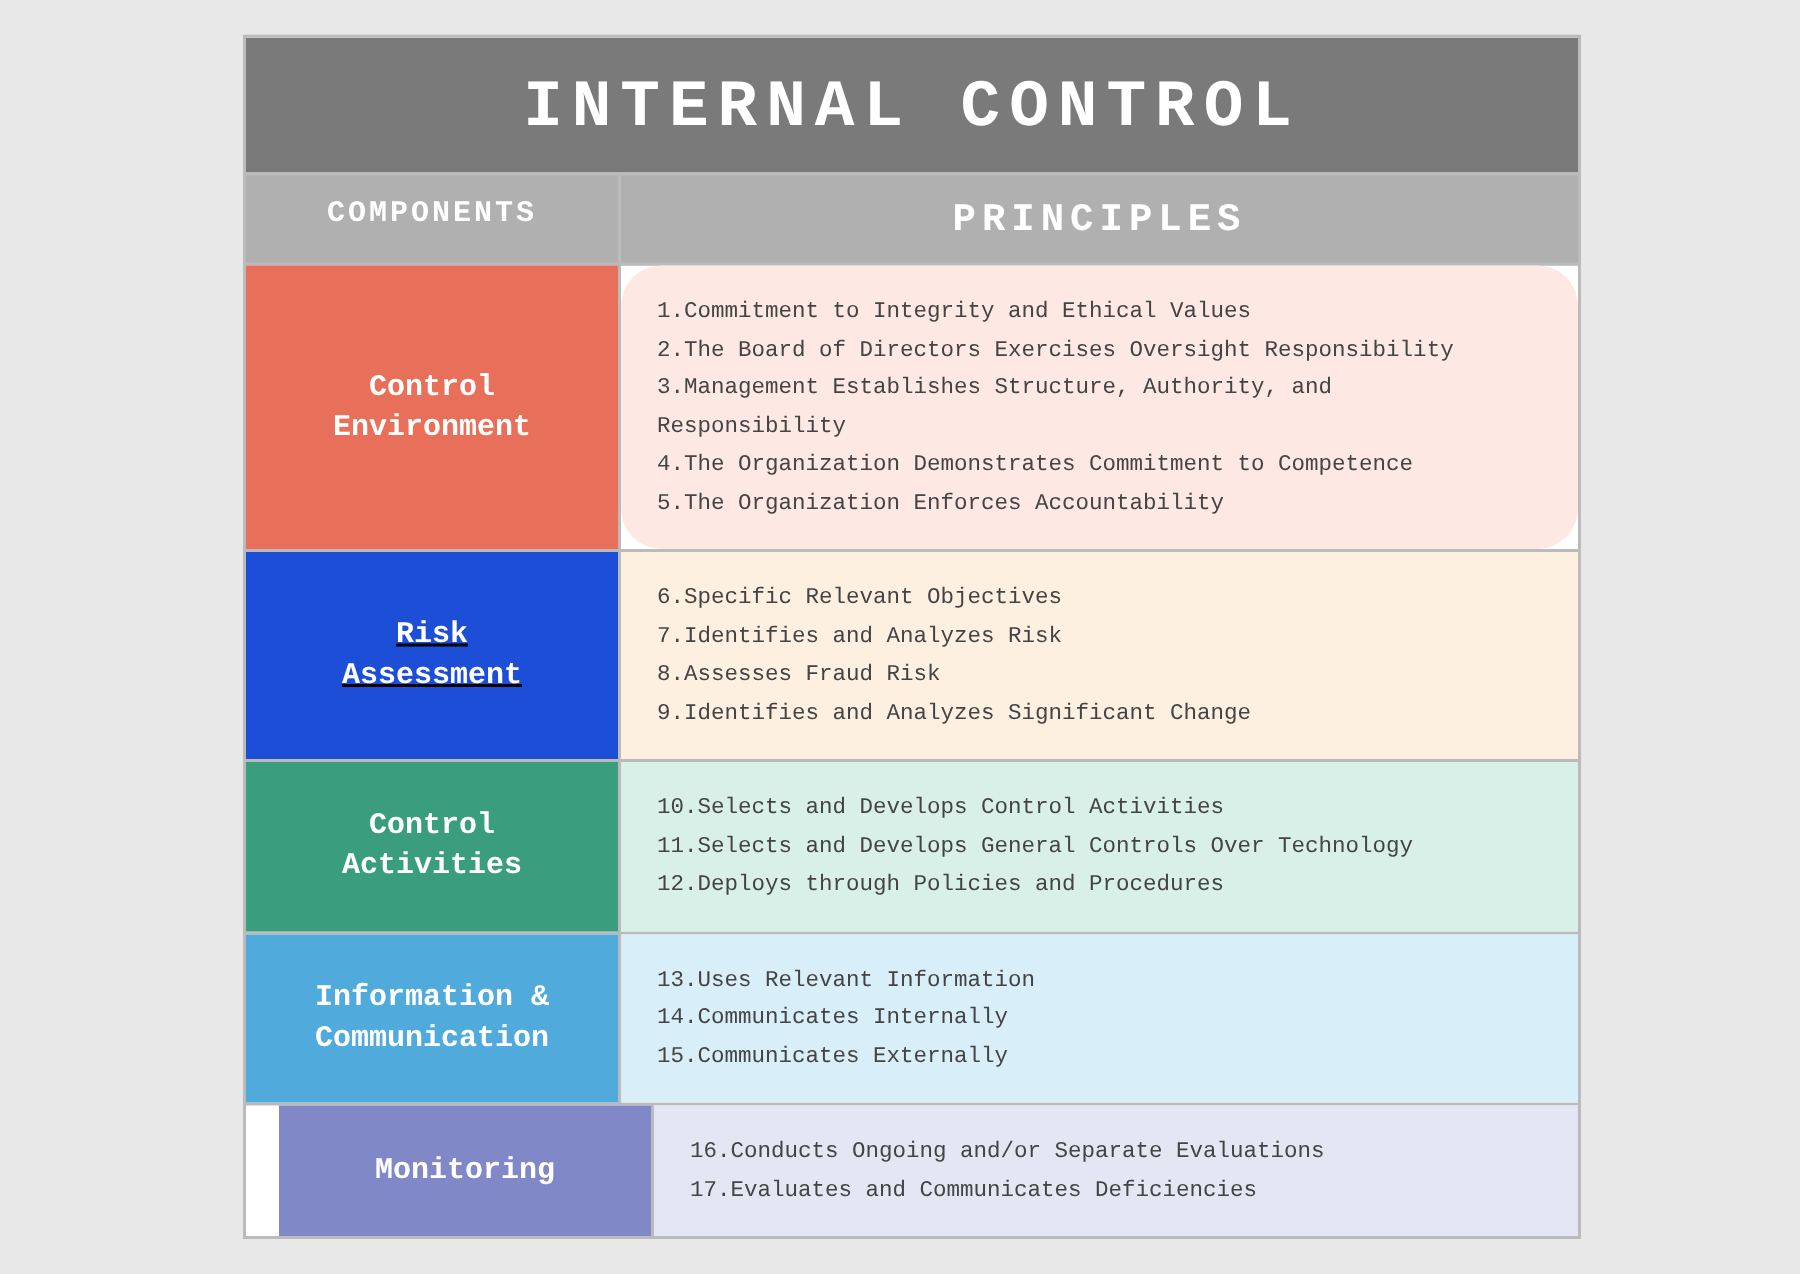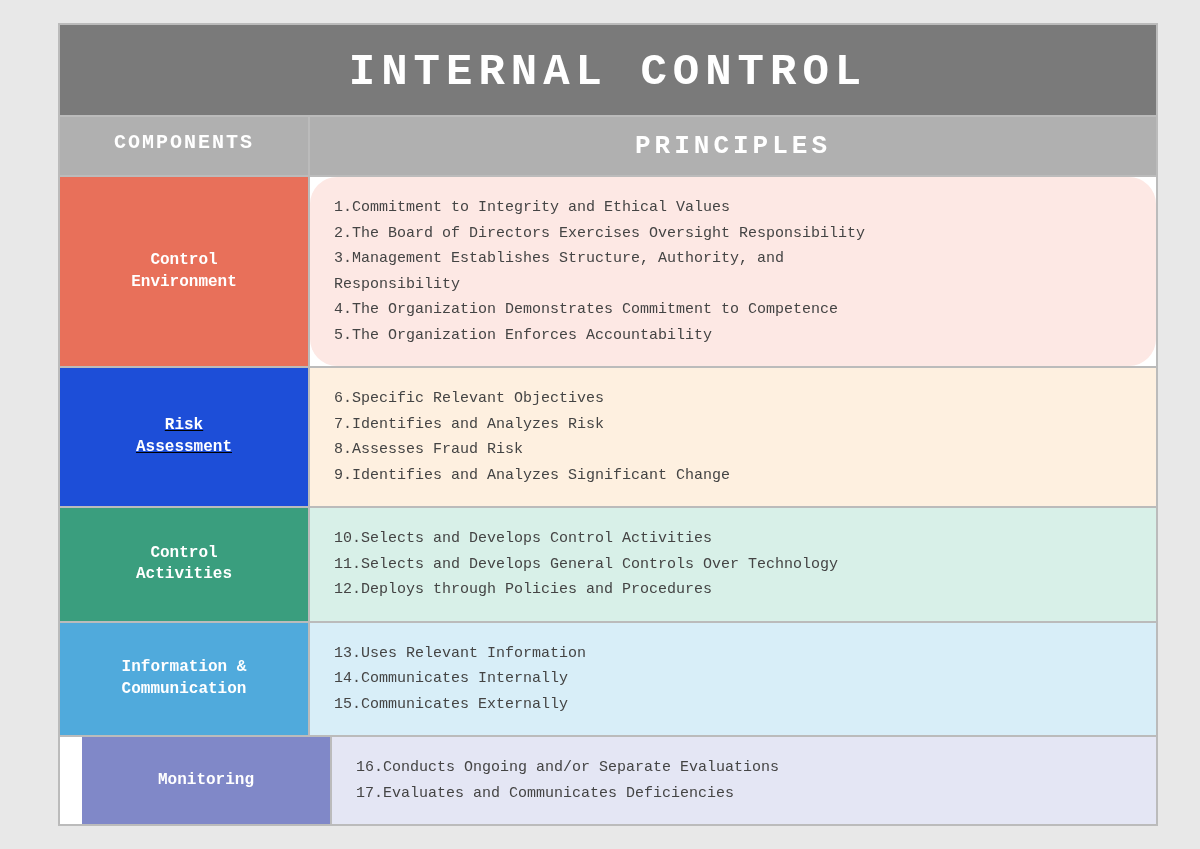--- a/index.html
+++ b/index.html
@@ -5,21 +5,21 @@
     * { box-sizing: border-box; margin: 0; padding: 0; }
     body {
       background: #e8e8e8;
       display: flex;
       justify-content: center;
       align-items: center;
       min-height: 100vh;
       font-family: 'Courier New', Courier, monospace;
     }
     .container {
-      width: 1100px;
+      width: 892px;
       background: #fff;
       border: 2px solid #bbb;
       overflow: hidden;
       margin-left: 16px;
     }
     .header {
       background: #7a7a7a;
       text-align: center;
       padding: 22px 0 18px 0;
     }
@@ -71,21 +71,21 @@
       min-width: 250px;
       display: flex;
       align-items: center;
       justify-content: center;
       text-align: center;
       padding: 18px 14px;
       border-right: 2px solid #bbb;
     }
     .component-label {
       color: #fff;
-      font-size: 16px;
+      font-size: 20px;
       font-weight: bold;
       font-family: 'Courier New', Courier, monospace;
       line-height: 1.35;
     }
     .principles-cell {
       flex: 1;
       padding: 18px 24px;
     }
     .principles-list {
       list-style: none;

